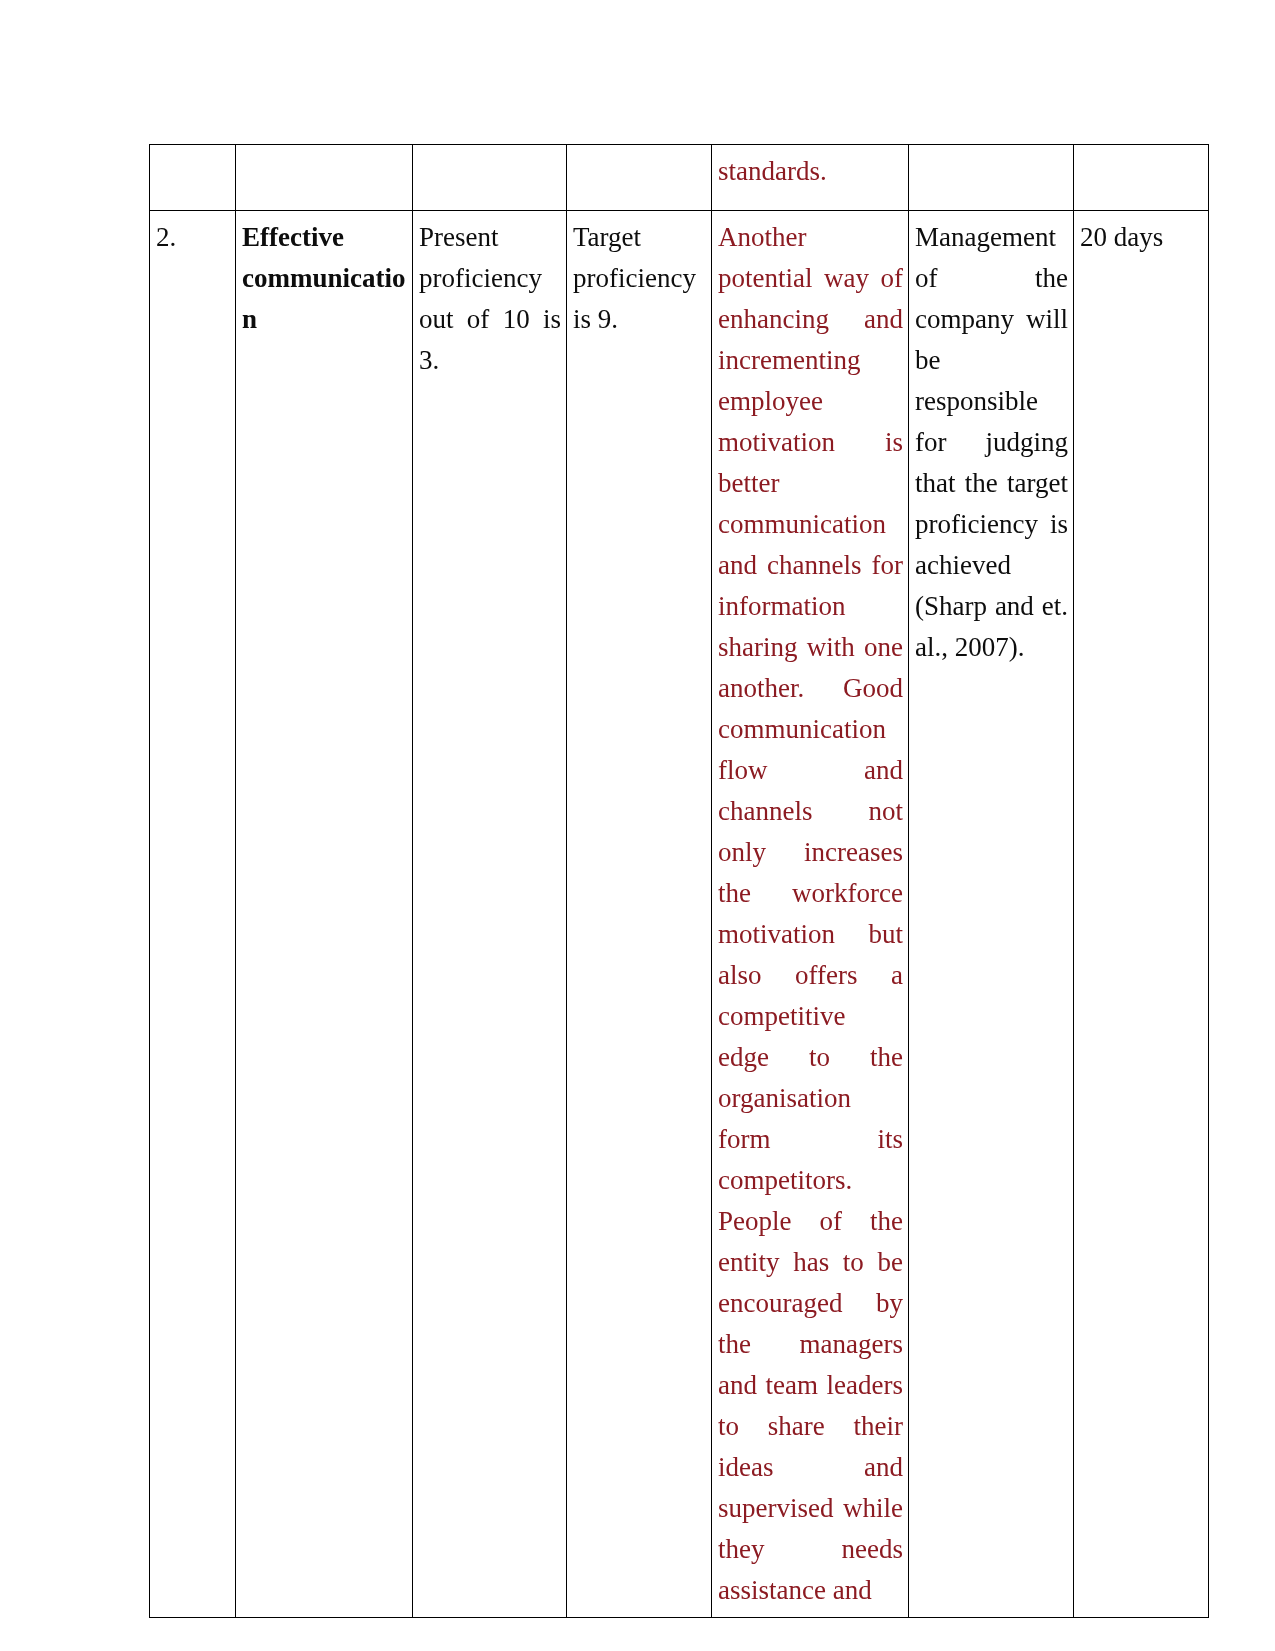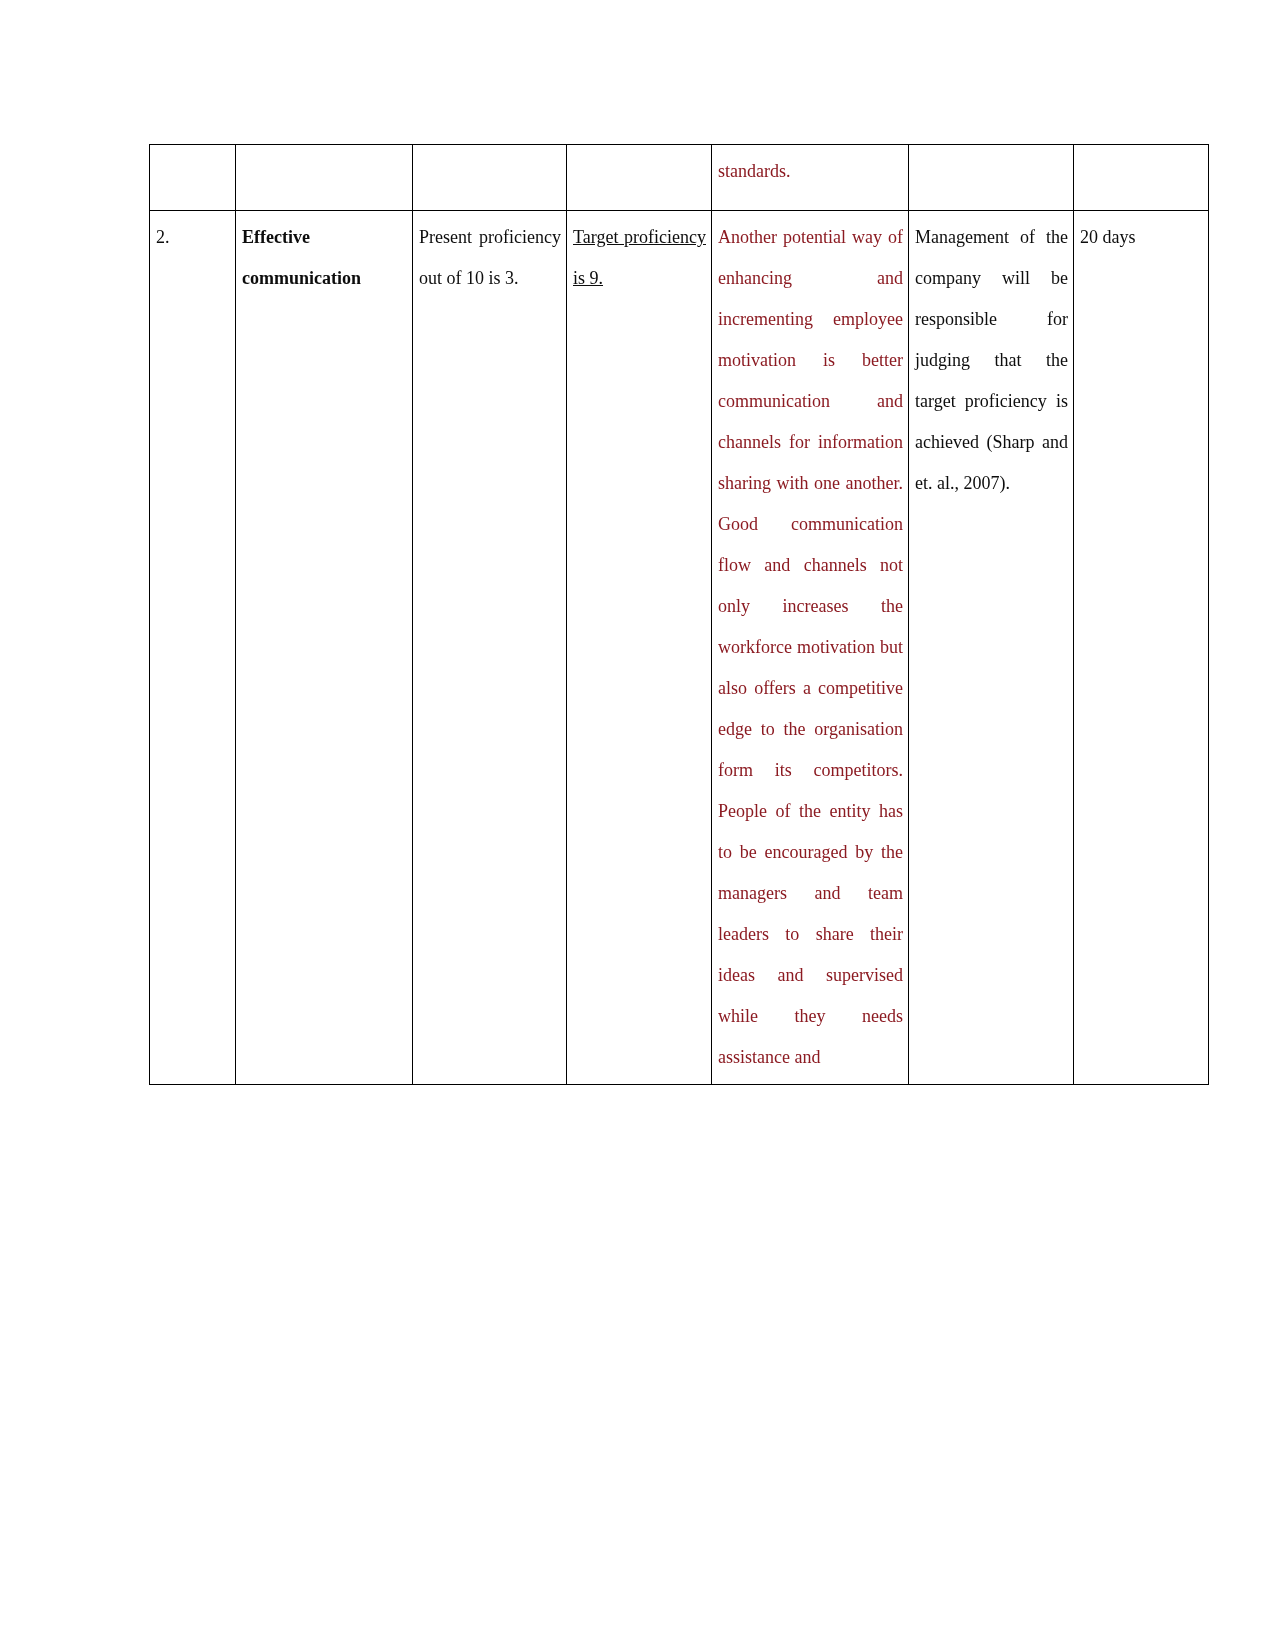--- a/index.html
+++ b/index.html
@@ -33,33 +33,33 @@
   table.doc-table {
     border-collapse: collapse;
     width: 975px;
     table-layout: fixed;
   }
 
   table.doc-table td {
     border: 1px solid #000000;
     vertical-align: top;
     padding: 6px 5px 6px 6px;
-    font-size: 18px;
+    font-size: 27px;
     line-height: 41px;
     text-align: justify;
     text-justify: inter-word;
     word-wrap: break-word;
     hyphens: none;
   }
 
   
   .c1 { width: 74px; }
   .c2 { width: 165px; font-weight: bold; }
   .c3 { width: 142px; }
-  .c4 { width: 133px; text-decoration: underline; }
+  .c4 { width: 133px; }
   .c5 { width: 185px; }
   .c6 { width: 153px; }
   .c7 { width: 123px; }
 
   .red { color: #8c1b22; }
   .black { color: #0d0d0d; }
 
   .num-cell {
     text-align: center;
   }

